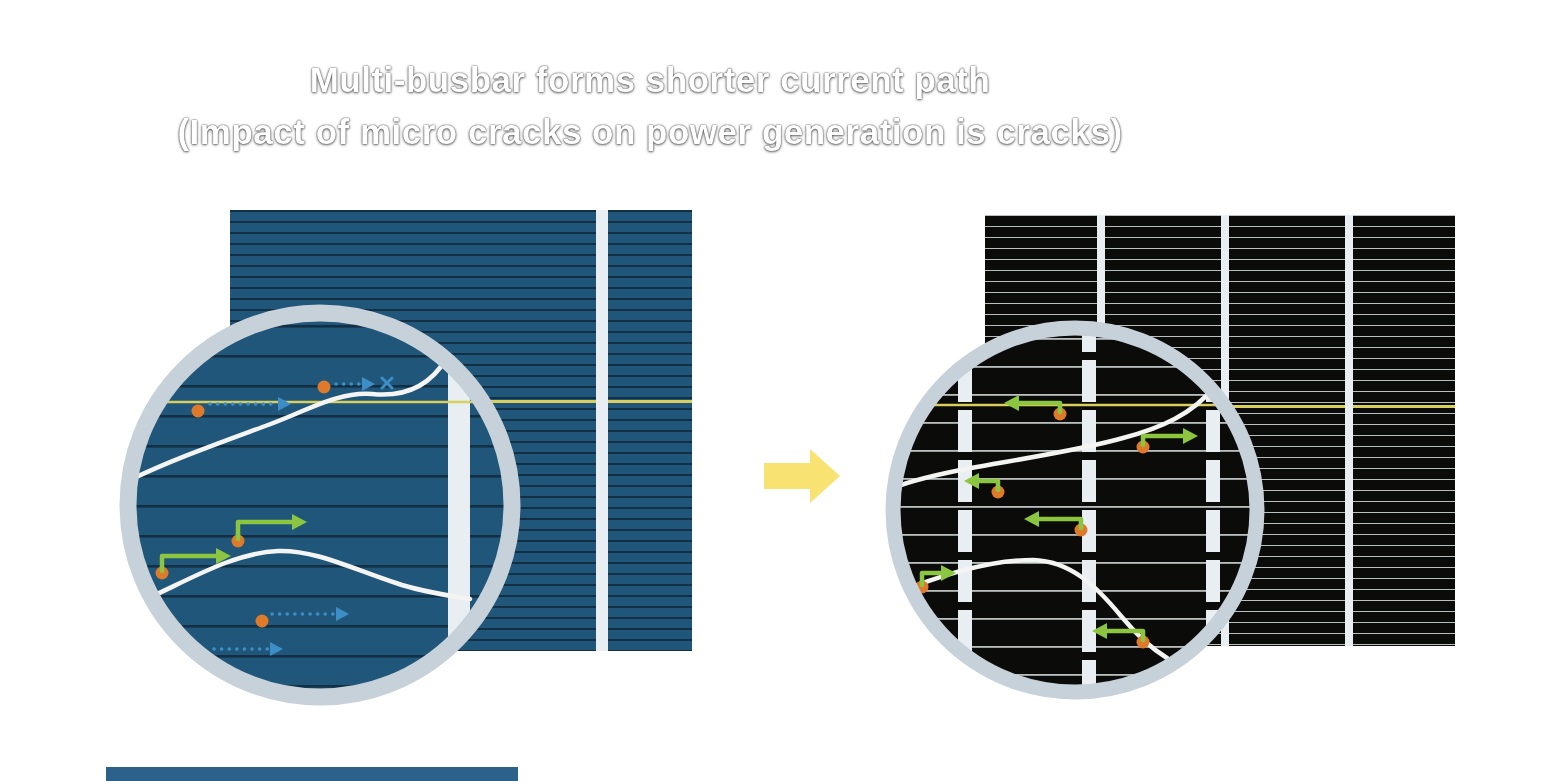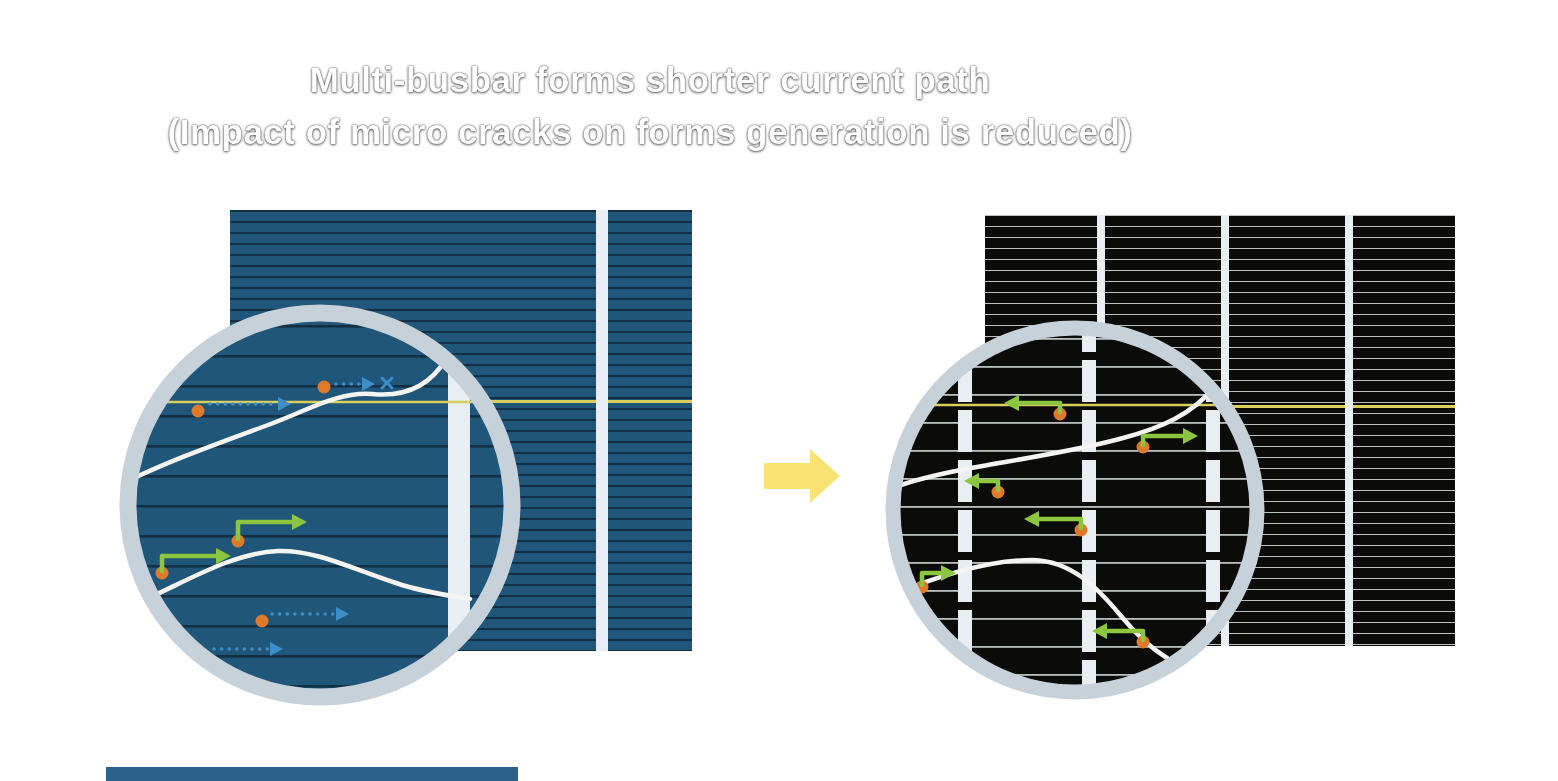--- a/index.html
+++ b/index.html
@@ -68,21 +68,21 @@
   .edot{fill:var(--electron-dot);}
   .yarrow{fill:var(--transition-arrow);}
 </style>
 </head>
 <body>
 
 <div class="stage">
 
   <div class="title">
     <div>Multi-busbar forms shorter current path</div>
-    <div>(Impact of micro cracks on forms generation is reduced)</div>
+    <div>(Impact of micro cracks on power generation is cracks)</div>
   </div>
 
   <div class="cell cell-left">
     <div class="finger-highlight"></div>
     <div class="busbar" style="left:366px;width:12px;"></div>
   </div>
 
   <div class="cell cell-right">
     <div class="finger-highlight"></div>
     <div class="busbar" style="left:112px;width:8px;"></div>

